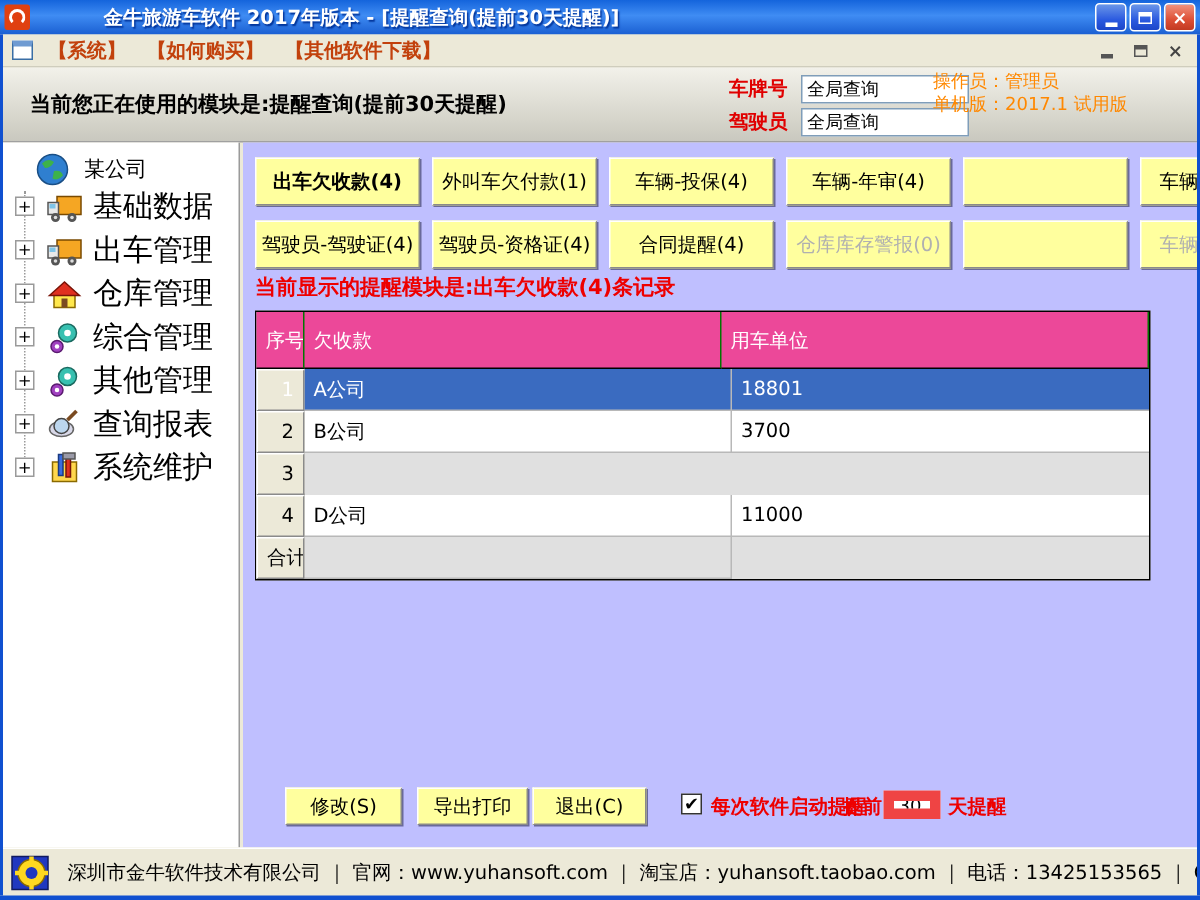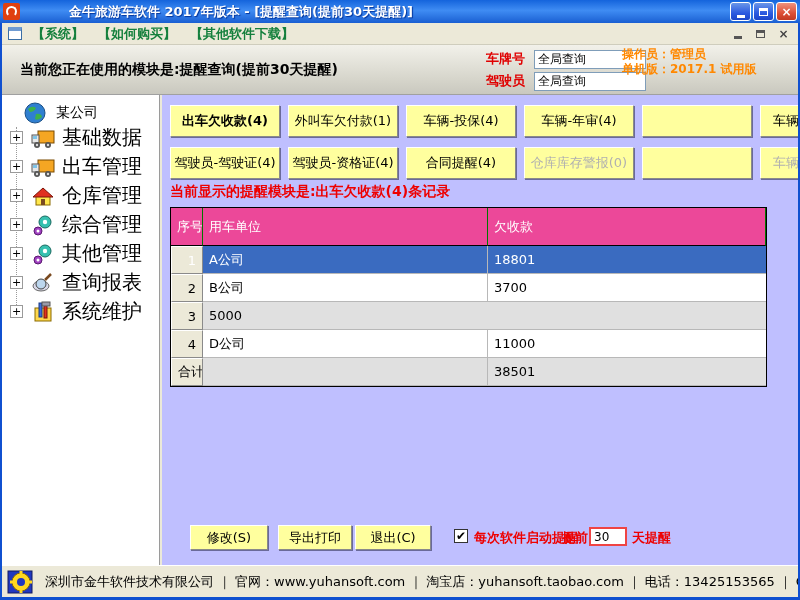--- a/index.html
+++ b/index.html
@@ -23,35 +23,35 @@
   .wbtn { width:21px; height:19px; border:1px solid #fff; border-radius:3px; display:flex; align-items:center; justify-content:center;
     background:linear-gradient(180deg,#6a96e8,#2b5ae0 60%,#1c46c8); color:#fff; font-size:12px; font-weight:bold; }
   .wbtn.close { background:linear-gradient(180deg,#f0927e,#dd4f35 60%,#c23a22); }
   .g-min { display:block; width:8px; height:3px; background:#fff; margin-top:9px; }
   .g-restore { display:block; width:9px; height:8px; border:1px solid #fff; border-top-width:3px; background:transparent; }
 
   
   .menubar { position:absolute; left:2px; top:23px; width:796px; height:22px; background:#ece9d8;
     display:flex; align-items:center; padding:0 6px; border-bottom:1px solid #cfcdbd; }
   .mdi-doc-icon { width:14px; height:13px; border:1px solid #3a6ea5; background:#fff; border-top:4px solid #6f9bd2; margin-right:10px; }
-  .menu-item { font-size:13px; font-weight:bold; color:#15803d; margin-right:14px; white-space:nowrap; }
+  .menu-item { font-size:13px; font-weight:bold; color:#c2410c; margin-right:14px; white-space:nowrap; }
   .mdi-ctrls { margin-left:auto; display:flex; gap:6px; align-items:center; color:#444; }
   .mbtn { width:17px; height:15px; display:flex; align-items:center; justify-content:center; font-size:12px; font-weight:bold; color:#444; }
   .g-min2 { display:block; width:8px; height:3px; background:#555; margin-top:8px; }
   .g-restore2 { display:block; width:9px; height:8px; border:1px solid #555; border-top-width:3px; }
 
   
   .header { position:absolute; left:2px; top:45px; width:796px; height:50px;
     background:linear-gradient(180deg,#f2f1ea,#d6d5cb 70%,#c9c8bf); border-bottom:1px solid #a0a0a0; overflow:hidden; }
   .module-text { position:absolute; left:18px; top:16px; font-size:14px; font-weight:bold; color:#000; white-space:nowrap; }
   .query-fields { position:absolute; left:484px; top:3px; }
   .qrow { display:flex; align-items:center; height:22px; }
   .qrow .qlabel { color:#e00000; font-size:13px; font-weight:bold; width:48px; white-space:nowrap; }
   .qrow input { width:112px; height:19px; border:1px solid #7f9db9; font-size:12px; padding:1px 3px; background:#fff; color:#000; }
-  .info-lines { position:absolute; left:620px; top:2px; color:#ff8800; font-weight:bold; font-size:12px; line-height:15px; white-space:nowrap; }
+  .info-lines { position:absolute; left:620px; top:2px; color:#ff8800; font-weight:normal; font-size:12px; line-height:15px; white-space:nowrap; }
 
   
   .body { position:absolute; left:2px; top:95px; width:796px; height:470px; }
   .tree-panel { position:absolute; left:0; top:0; width:158px; height:470px; background:#fff; border-right:1px solid #9a9a9a; overflow:hidden; }
   .tree-root { position:absolute; left:13px; top:5px; display:flex; align-items:center; height:26px; }
   .tree-root .tlabel { font-size:14px; color:#000; margin-left:8px; }
   .tree-line { position:absolute; left:14px; top:32px; height:190px; border-left:1px dotted #9a9a9a; }
   .tree-items { position:absolute; left:0; top:28px; width:158px; }
   .titem { display:flex; align-items:center; height:29px; }
   .plusbox { width:13px; height:13px; border:1px solid #9a9a9a; background:#fff; margin-left:8px; flex:0 0 auto;
@@ -88,21 +88,21 @@
 
   
   .footer { position:absolute; left:0; top:430px; width:636px; height:34px; }
   .fbtn { position:absolute; top:0; height:25px; background:#ffff9e; border:1px solid #8a8a8a; border-top-color:#fff; border-left-color:#fff;
     box-shadow:1px 1px 0 #6a6a9a; font-size:13px; color:#000; display:flex; align-items:center; justify-content:center; }
   .fb1 { left:28px; width:78px; } .fb2 { left:116px; width:74px; } .fb3 { left:193px; width:76px; }
   .chk { position:absolute; left:292px; top:4px; width:14px; height:14px; background:#fff; border:1px solid #333;
     display:flex; align-items:center; justify-content:center; font-size:12px; line-height:12px; color:#000; }
   .red-label { position:absolute; top:4px; color:#ee0000; font-weight:bold; font-size:13px; white-space:nowrap; }
   .lb1 { left:312px; } .lb2 { left:400px; } .lb3 { left:470px; }
-  .days-input { position:absolute; left:427px; top:2px; width:38px; height:19px; border:2px solid #ef4444; font-size:12px; padding:1px 3px; background:#fff; }
+  .days-input { position:absolute; left:427px; top:2px; width:38px; height:19px; border:7px solid #ef4444; font-size:12px; padding:1px 3px; background:#fff; }
 
   
   .statusbar { position:absolute; left:2px; top:565px; width:796px; height:32px; background:#ece9d8;
     border-top:1px solid #fff; display:flex; align-items:center; padding:0 5px; overflow:hidden; }
   .status-icon { width:30px; height:26px; flex:0 0 auto; margin-right:8px; }
   .status-text { font-size:13px; color:#000; white-space:nowrap; }
 </style>
 </head>
 <body>
 
@@ -267,46 +267,44 @@
         <div class="ybtn disabled">仓库库存警报(0)</div>
         <div class="ybtn"></div>
         <div class="ybtn clip disabled">车辆-</div>
       </div>
 
       <div class="module-line">当前显示的提醒模块是:出车欠收款(4)条记录</div>
 
       <div class="grid">
         <div class="grow ghead">
           <div class="gcell c0">序号</div>
+          <div class="gcell c2">欠收款</div>
           <div class="gcell c1">用车单位</div>
-          <div class="gcell c2">欠收款</div>
         </div>
         <div class="grow sel">
           <div class="gcell c0 rowhead">1</div>
           <div class="gcell c1">A公司</div>
           <div class="gcell c2">18801</div>
         </div>
         <div class="grow">
           <div class="gcell c0 rowhead">2</div>
           <div class="gcell c1">B公司</div>
           <div class="gcell c2">3700</div>
         </div>
         <div class="grow alt">
           <div class="gcell c0 rowhead">3</div>
-          <div class="gcell c2">5000</div>
         </div>
         <div class="grow">
           <div class="gcell c0 rowhead">4</div>
           <div class="gcell c1">D公司</div>
           <div class="gcell c2">11000</div>
         </div>
         <div class="grow alt">
           <div class="gcell c0 rowhead total">合计</div>
           <div class="gcell c1"></div>
-          <div class="gcell c2">38501</div>
         </div>
       </div>
 
       <div class="footer">
         <div class="fbtn fb1">修改(S)</div>
         <div class="fbtn fb2">导出打印</div>
         <div class="fbtn fb3">退出(C)</div>
         <span class="chk">✔</span>
         <span class="red-label lb1">每次软件启动提醒</span>
         <span class="red-label lb2">提前</span>

